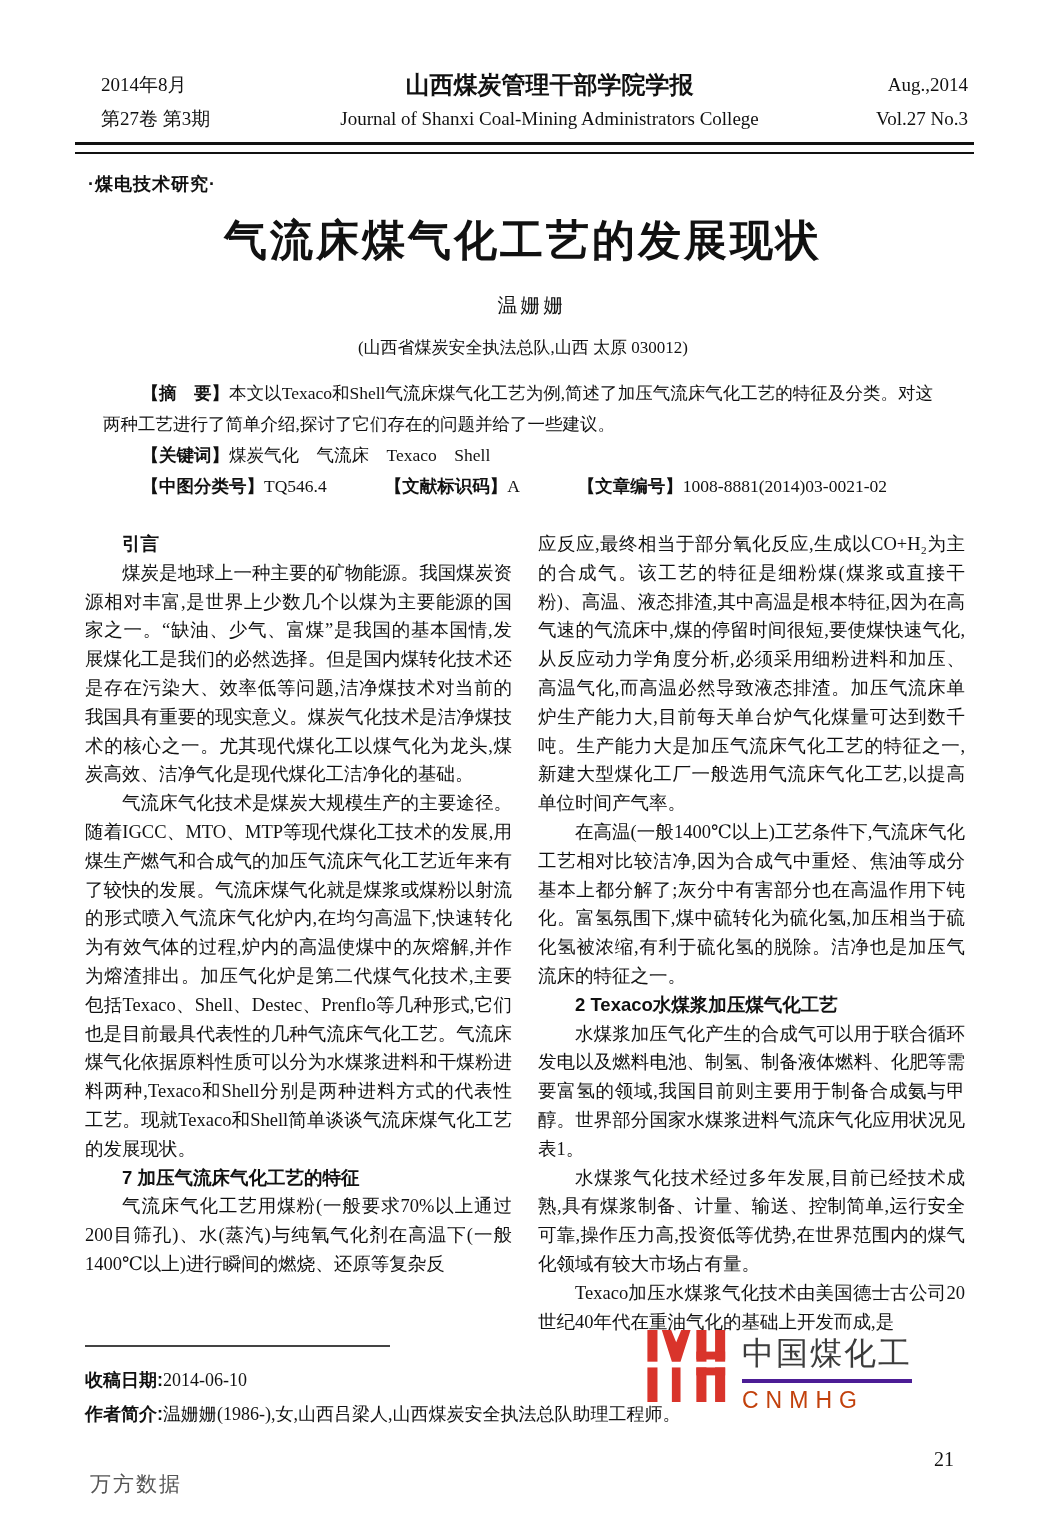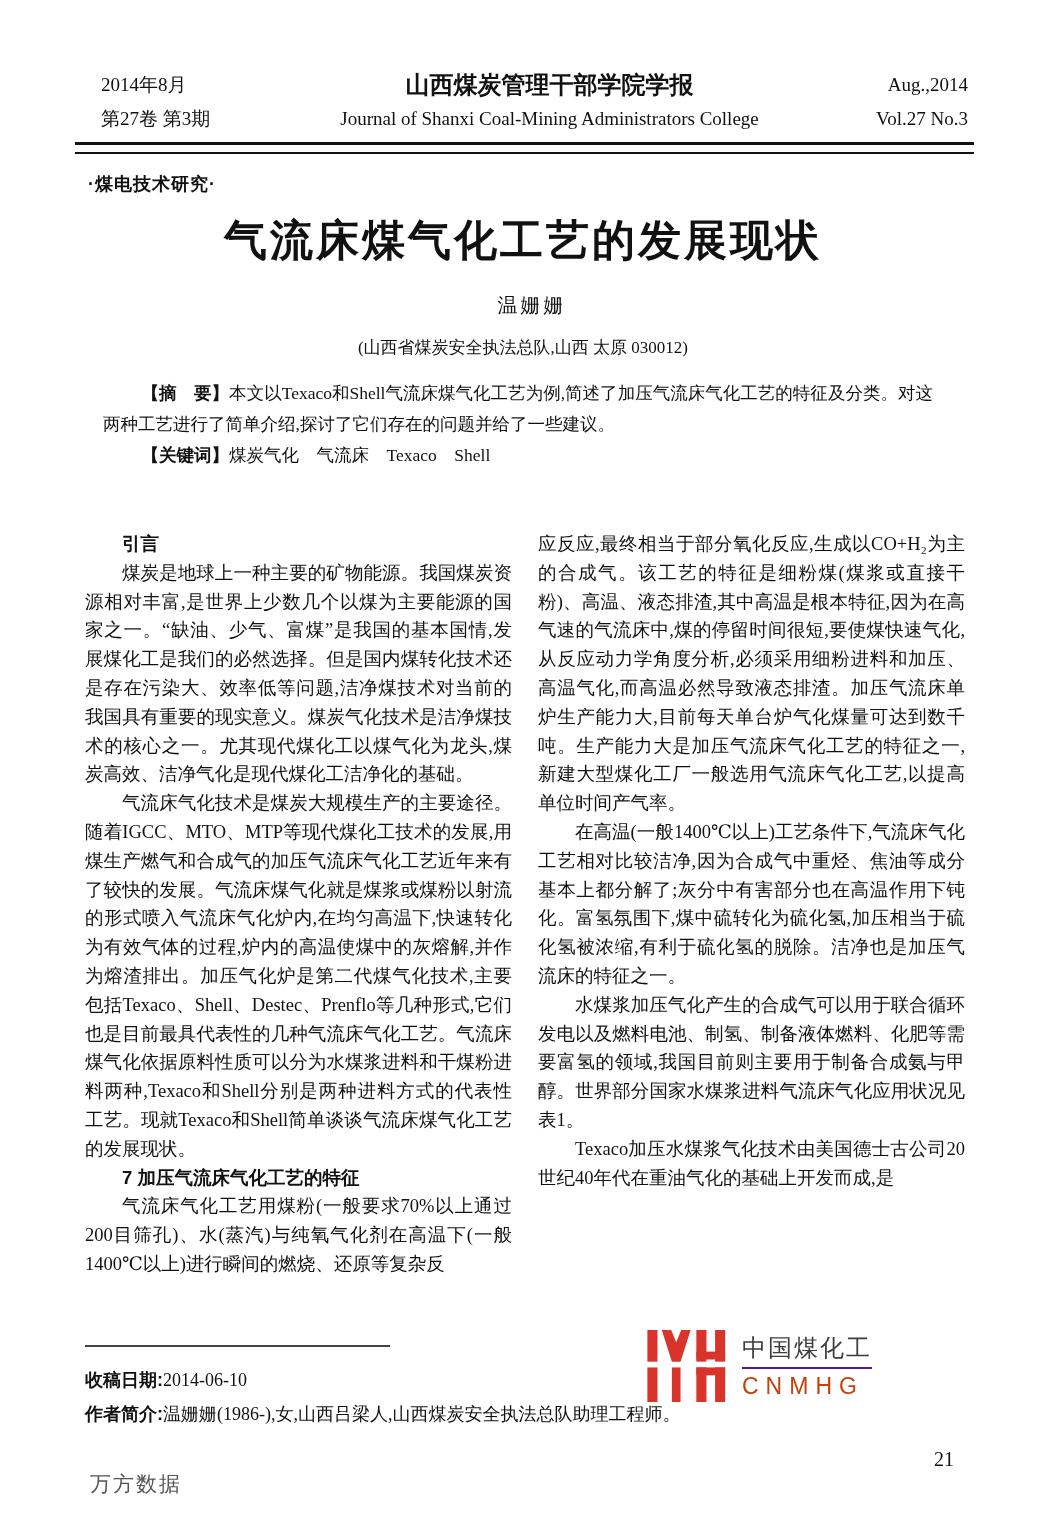--- a/index.html
+++ b/index.html
@@ -86,22 +86,22 @@
     font-weight:bold;
   }
   .logo{
     position:absolute;top:1330px;left:646px;
     display:flex;align-items:flex-start;gap:14px;
   }
   .logo-mark{width:82px;height:72px;}
   .logo-texts{padding-top:2px;}
   .logo-cn{
     font-family:"Liberation Sans","DejaVu Sans",sans-serif;
-    font-size:24px;color:#3c3c3c;letter-spacing:2px;
-    border-bottom:2px solid #4c1d95;padding-bottom:3px;
+    font-size:32px;color:#3c3c3c;letter-spacing:2px;
+    border-bottom:4px solid #4c1d95;padding-bottom:3px;
   }
   .logo-en{
     font-family:"Liberation Sans","DejaVu Sans",sans-serif;
     font-size:23px;color:#c2410c;letter-spacing:7px;margin-top:4px;
   }
   .page-number{
     position:absolute;top:1448px;right:92px;font-size:20px;
   }
   .watermark{
     position:absolute;top:1470px;left:90px;
@@ -131,34 +131,41 @@
   <div class="header-rule"></div>
 
   <div class="section-tag">·煤电技术研究·</div>
   <div class="title">气流床煤气化工艺的发展现状</div>
   <div class="author">温姗姗</div>
   <div class="affiliation">(山西省煤炭安全执法总队,山西  太原  030012)</div>
 
   <div class="abstract-block">
     <p class="indent1"><span class="ab-label">【摘　要】</span><span>本文以Texaco和Shell气流床煤气化工艺为例,简述了加压气流床气化工艺的特征及分类。对这两种工艺进行了简单介绍,探讨了它们存在的问题并给了一些建议。</span></p>
     <p class="indent1"><span class="ab-label">【关键词】</span><span>煤炭气化　气流床　Texaco　Shell</span></p>
+    <p class="meta-row">
+      <span class="pair"><span class="ab-label">【中图分类号】</span><span>TQ546.4</span></span>
+      <span class="pair"><span class="ab-label">【文献标识码】</span><span>A</span></span>
+      <span class="pair"><span class="ab-label">【文章编号】</span><span>1008-8881(2014)03-0021-02</span></span>
+    </p>
   </div>
 
   <div class="columns">
     <div class="col">
       <p class="col-heading">引言</p>
       <p class="para">煤炭是地球上一种主要的矿物能源。我国煤炭资源相对丰富,是世界上少数几个以煤为主要能源的国家之一。“缺油、少气、富煤”是我国的基本国情,发展煤化工是我们的必然选择。但是国内煤转化技术还是存在污染大、效率低等问题,洁净煤技术对当前的我国具有重要的现实意义。煤炭气化技术是洁净煤技术的核心之一。尤其现代煤化工以煤气化为龙头,煤炭高效、洁净气化是现代煤化工洁净化的基础。</p>
       <p class="para">气流床气化技术是煤炭大规模生产的主要途径。随着IGCC、MTO、MTP等现代煤化工技术的发展,用煤生产燃气和合成气的加压气流床气化工艺近年来有了较快的发展。气流床煤气化就是煤浆或煤粉以射流的形式喷入气流床气化炉内,在均匀高温下,快速转化为有效气体的过程,炉内的高温使煤中的灰熔解,并作为熔渣排出。加压气化炉是第二代煤气化技术,主要包括Texaco、Shell、Destec、Prenflo等几种形式,它们也是目前最具代表性的几种气流床气化工艺。气流床煤气化依据原料性质可以分为水煤浆进料和干煤粉进料两种,Texaco和Shell分别是两种进料方式的代表性工艺。现就Texaco和Shell简单谈谈气流床煤气化工艺的发展现状。</p>
       <p class="col-heading">7 加压气流床气化工艺的特征</p>
       <p class="para">气流床气化工艺用煤粉(一般要求70%以上通过200目筛孔)、水(蒸汽)与纯氧气化剂在高温下(一般1400℃以上)进行瞬间的燃烧、还原等复杂反</p>
     </div>
     <div class="col">
       <p class="para-cont">应反应,最终相当于部分氧化反应,生成以CO+H₂为主的合成气。该工艺的特征是细粉煤(煤浆或直接干粉)、高温、液态排渣,其中高温是根本特征,因为在高气速的气流床中,煤的停留时间很短,要使煤快速气化,从反应动力学角度分析,必须采用细粉进料和加压、高温气化,而高温必然导致液态排渣。加压气流床单炉生产能力大,目前每天单台炉气化煤量可达到数千吨。生产能力大是加压气流床气化工艺的特征之一,新建大型煤化工厂一般选用气流床气化工艺,以提高单位时间产气率。</p>
       <p class="para">在高温(一般1400℃以上)工艺条件下,气流床气化工艺相对比较洁净,因为合成气中重烃、焦油等成分基本上都分解了;灰分中有害部分也在高温作用下钝化。富氢氛围下,煤中硫转化为硫化氢,加压相当于硫化氢被浓缩,有利于硫化氢的脱除。洁净也是加压气流床的特征之一。</p>
+      <p class="col-heading">2 Texaco水煤浆加压煤气化工艺</p>
       <p class="para">水煤浆加压气化产生的合成气可以用于联合循环发电以及燃料电池、制氢、制备液体燃料、化肥等需要富氢的领域,我国目前则主要用于制备合成氨与甲醇。世界部分国家水煤浆进料气流床气化应用状况见表1。</p>
+      <p class="para">水煤浆气化技术经过多年发展,目前已经技术成熟,具有煤浆制备、计量、输送、控制简单,运行安全可靠,操作压力高,投资低等优势,在世界范围内的煤气化领域有较大市场占有量。</p>
       <p class="para">Texaco加压水煤浆气化技术由美国德士古公司20世纪40年代在重油气化的基础上开发而成,是</p>
     </div>
   </div>
 
   <div class="footnote-rule"></div>
   <div class="foot-line foot-received">
     <span class="foot-label">收稿日期:</span><span>2014-06-10</span>
   </div>
   <div class="foot-line foot-bio">
     <span class="foot-label">作者简介:</span><span>温姗姗(1986-),女,山西吕梁人,山西煤炭安全执法总队助理工程师。</span>

